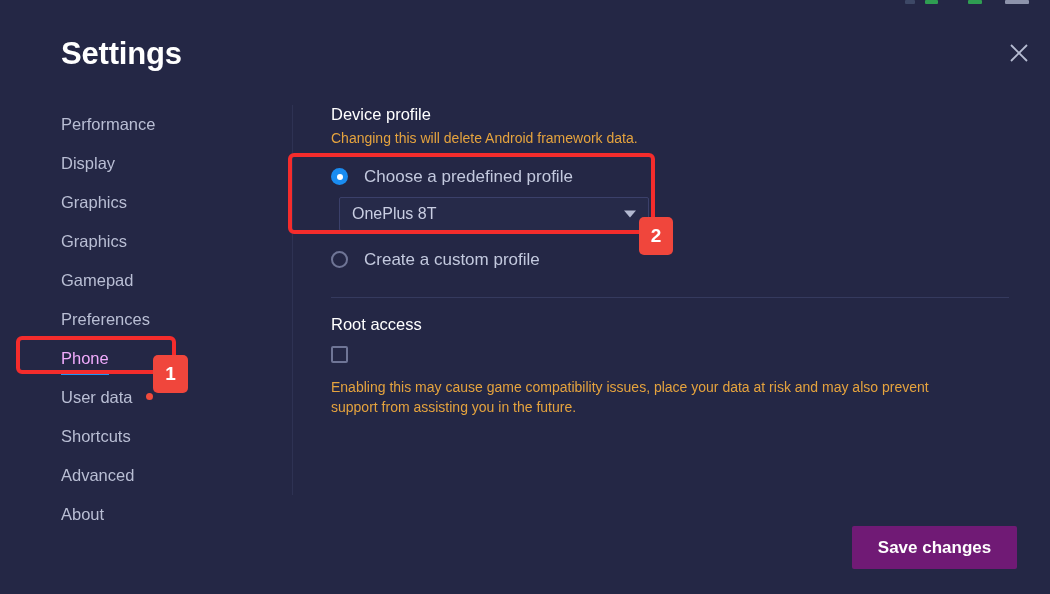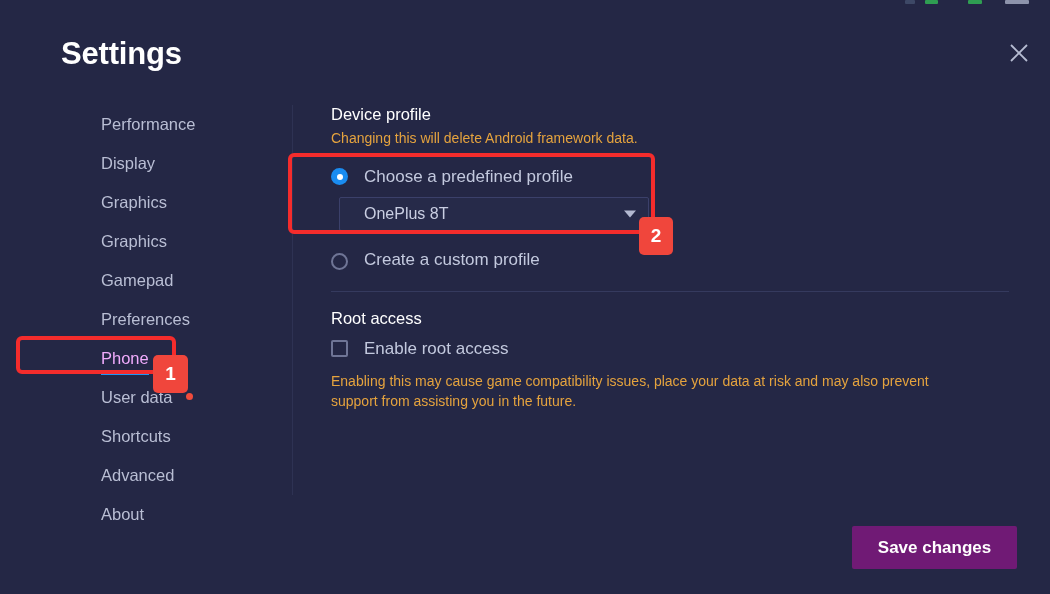--- a/index.html
+++ b/index.html
@@ -76,21 +76,20 @@
   .sidebar-item {
     position: relative;
     height: 39px;
     display: flex;
     align-items: center;
     padding-left: 45px;
     font-size: 16.5px;
     color: #b9bed4;
     cursor: pointer;
     white-space: nowrap;
-    margin-left: 40px;
   }
   .sidebar-item.active {
     color: #f0abfc;
   }
   .sidebar-item .label-wrap {
     position: relative;
     display: inline-block;
   }
   .sidebar-item.active .label-wrap::after {
     content: "";
@@ -164,21 +163,21 @@
   .dropdown {
     position: relative;
     margin-left: 8px;
     margin-top: 4px;
     width: 310px; height: 34px;
     background: #262a49;
     border: 1px solid #3b406a;
     border-radius: 2px;
     display: flex;
     align-items: center;
-    padding: 0 24px;
+    padding: 0 12px;
     cursor: pointer;
   }
   .dropdown-value {
     font-size: 16px;
     color: #c9cee2;
   }
   .caret {
     position: absolute;
     right: 12px; top: 50%;
     transform: translateY(-50%);
@@ -316,33 +315,32 @@
       <div class="radio-row" style="margin-top:12px;">
         <span class="radio checked"></span>
         <span class="radio-label">Choose a predefined profile</span>
       </div>
 
       <div class="dropdown">
         <span class="dropdown-value">OnePlus 8T</span>
         <span class="caret"></span>
       </div>
 
-      <div class="radio-row" style="margin-top:7px;align-items:flex-end;">
+      <div class="radio-row" style="margin-top:13px;">
         <span class="radio unchecked"></span>
         <span class="radio-label">Create a custom profile</span>
       </div>
     </section>
 
     <div class="divider"></div>
 
     <section style="margin-top:17px;">
       <h2 class="section-title">Root access</h2>
       <div class="checkbox-row" style="margin-top:6px;">
         <span class="checkbox"></span>
-        <span class="checkbox-label">Enable root access</span>
       </div>
       <p class="section-note" style="margin-top:8px;width:620px;">Enabling this may cause game compatibility issues, place your data at risk and may also prevent support from assisting you in the future.</p>
     </section>
 
   </main>
 
   <button class="save-btn">Save changes</button>
 
 </div>
 

